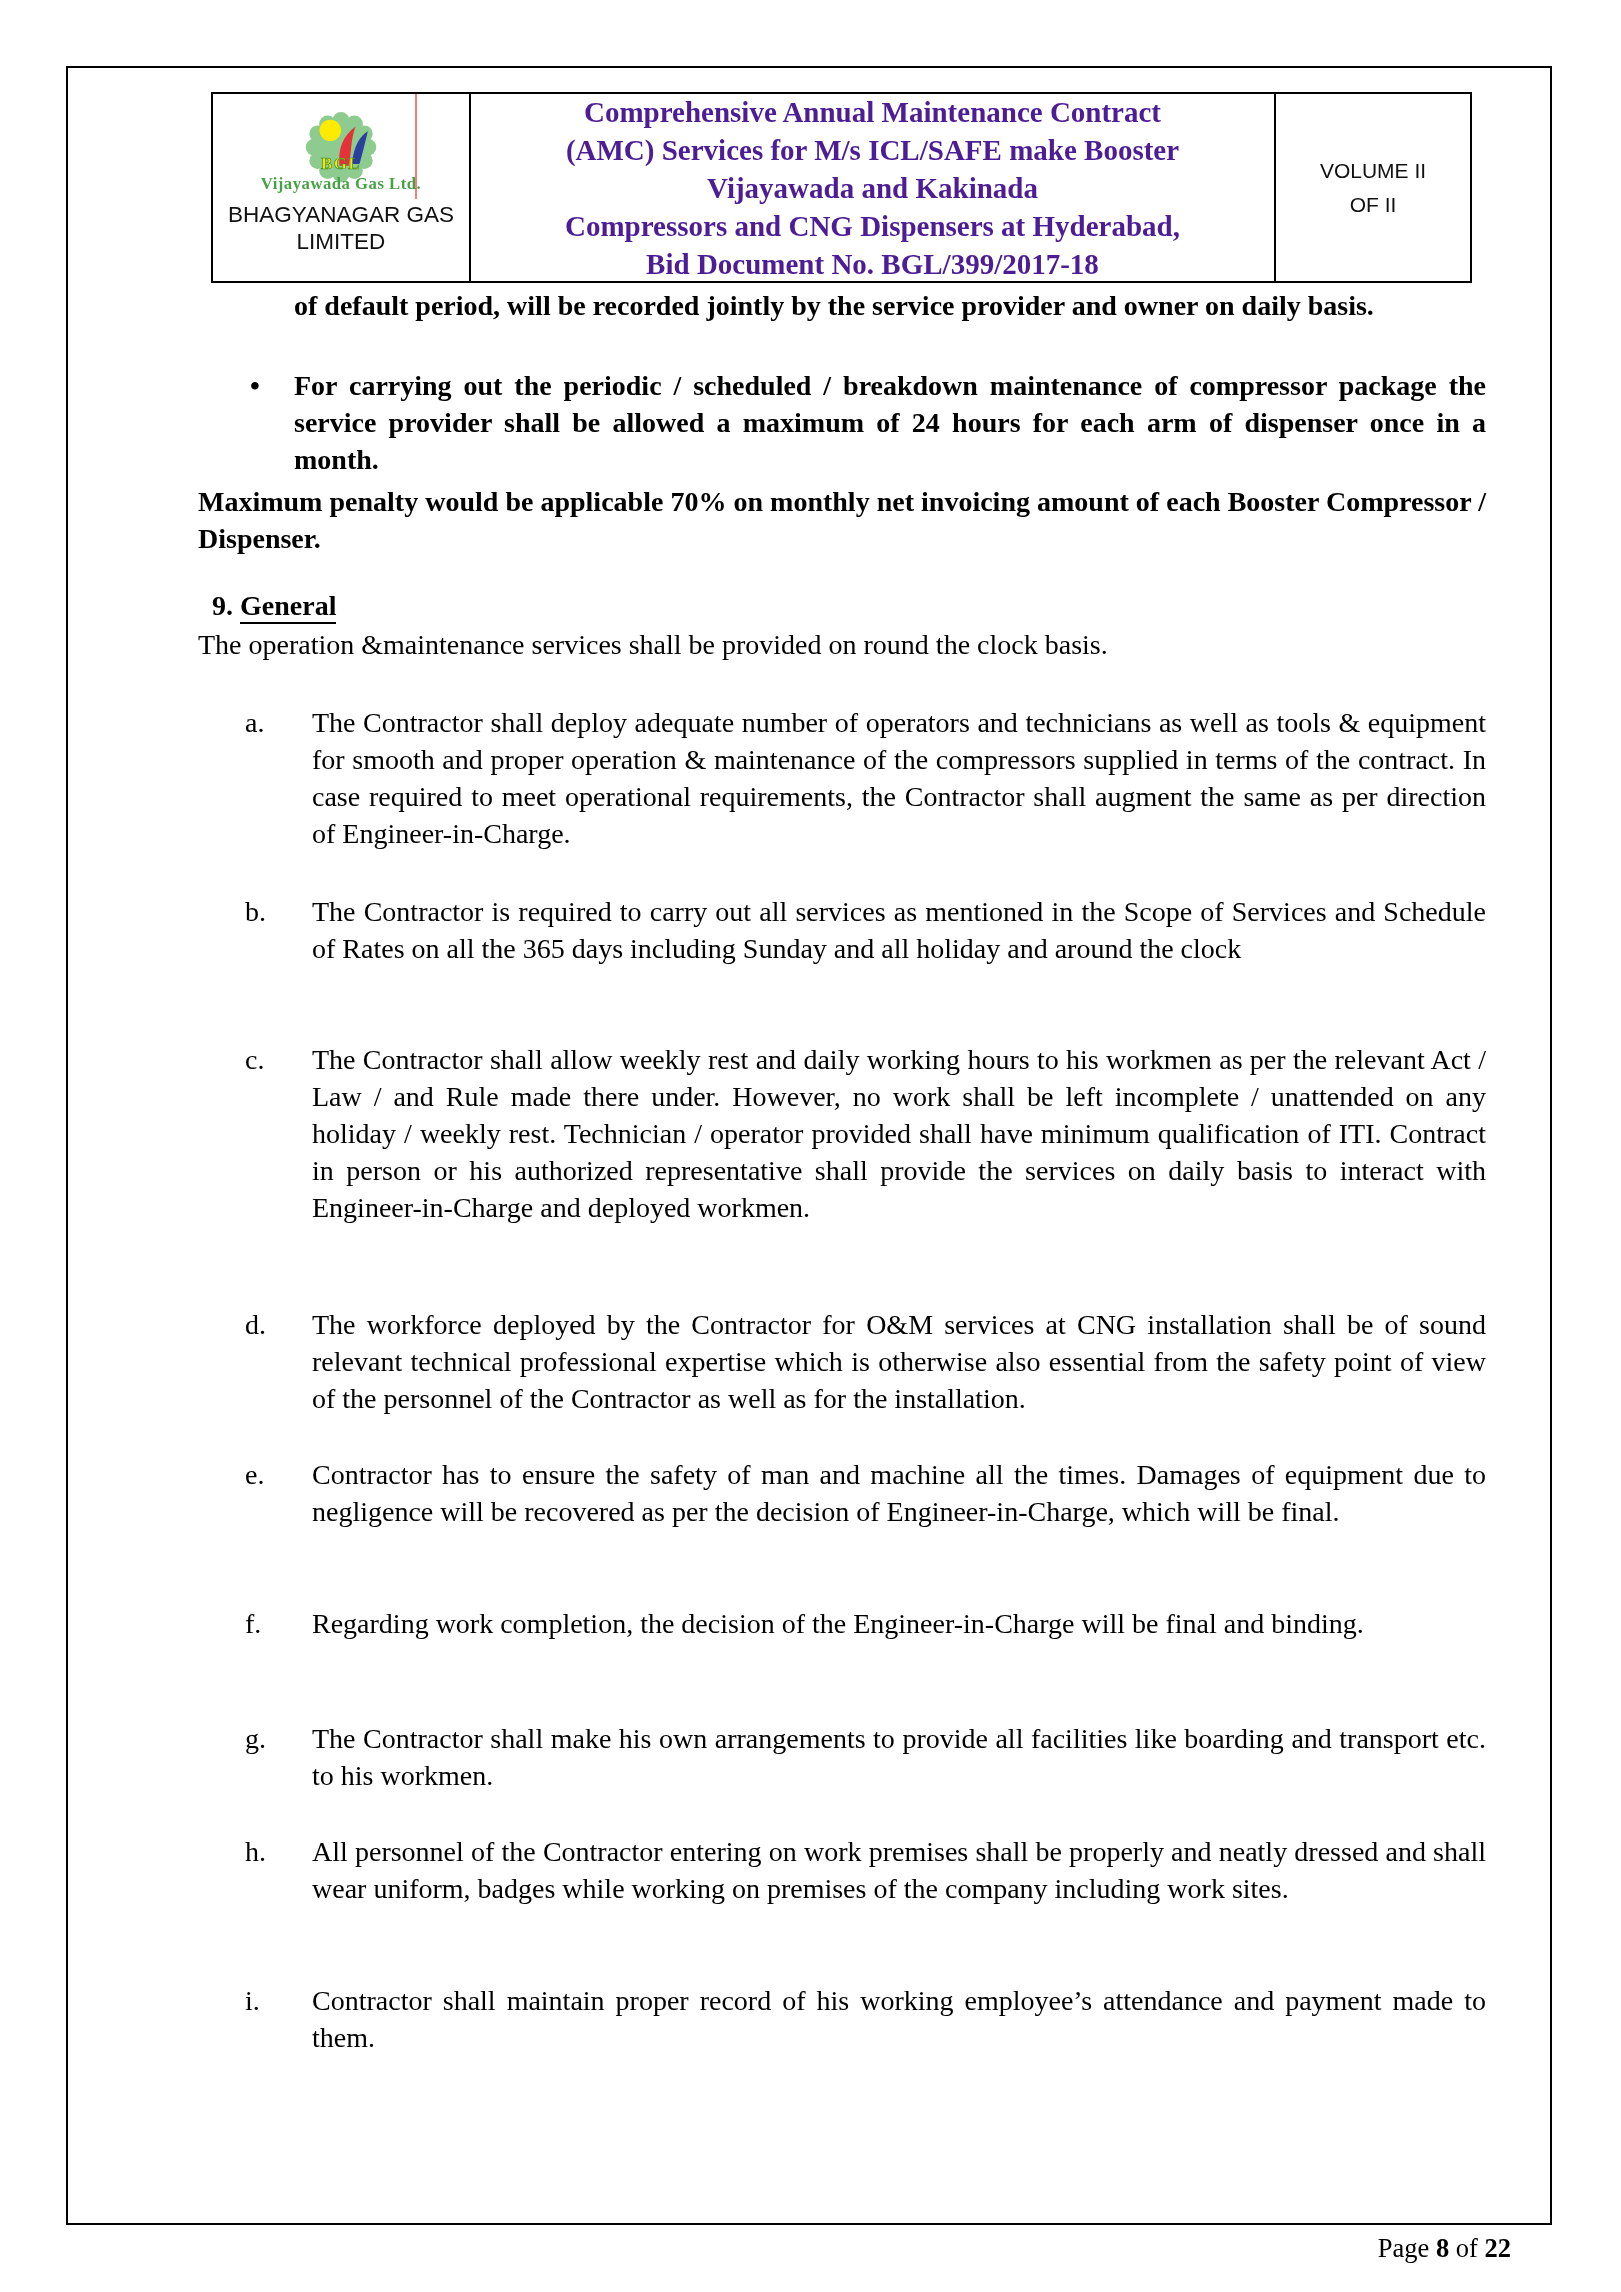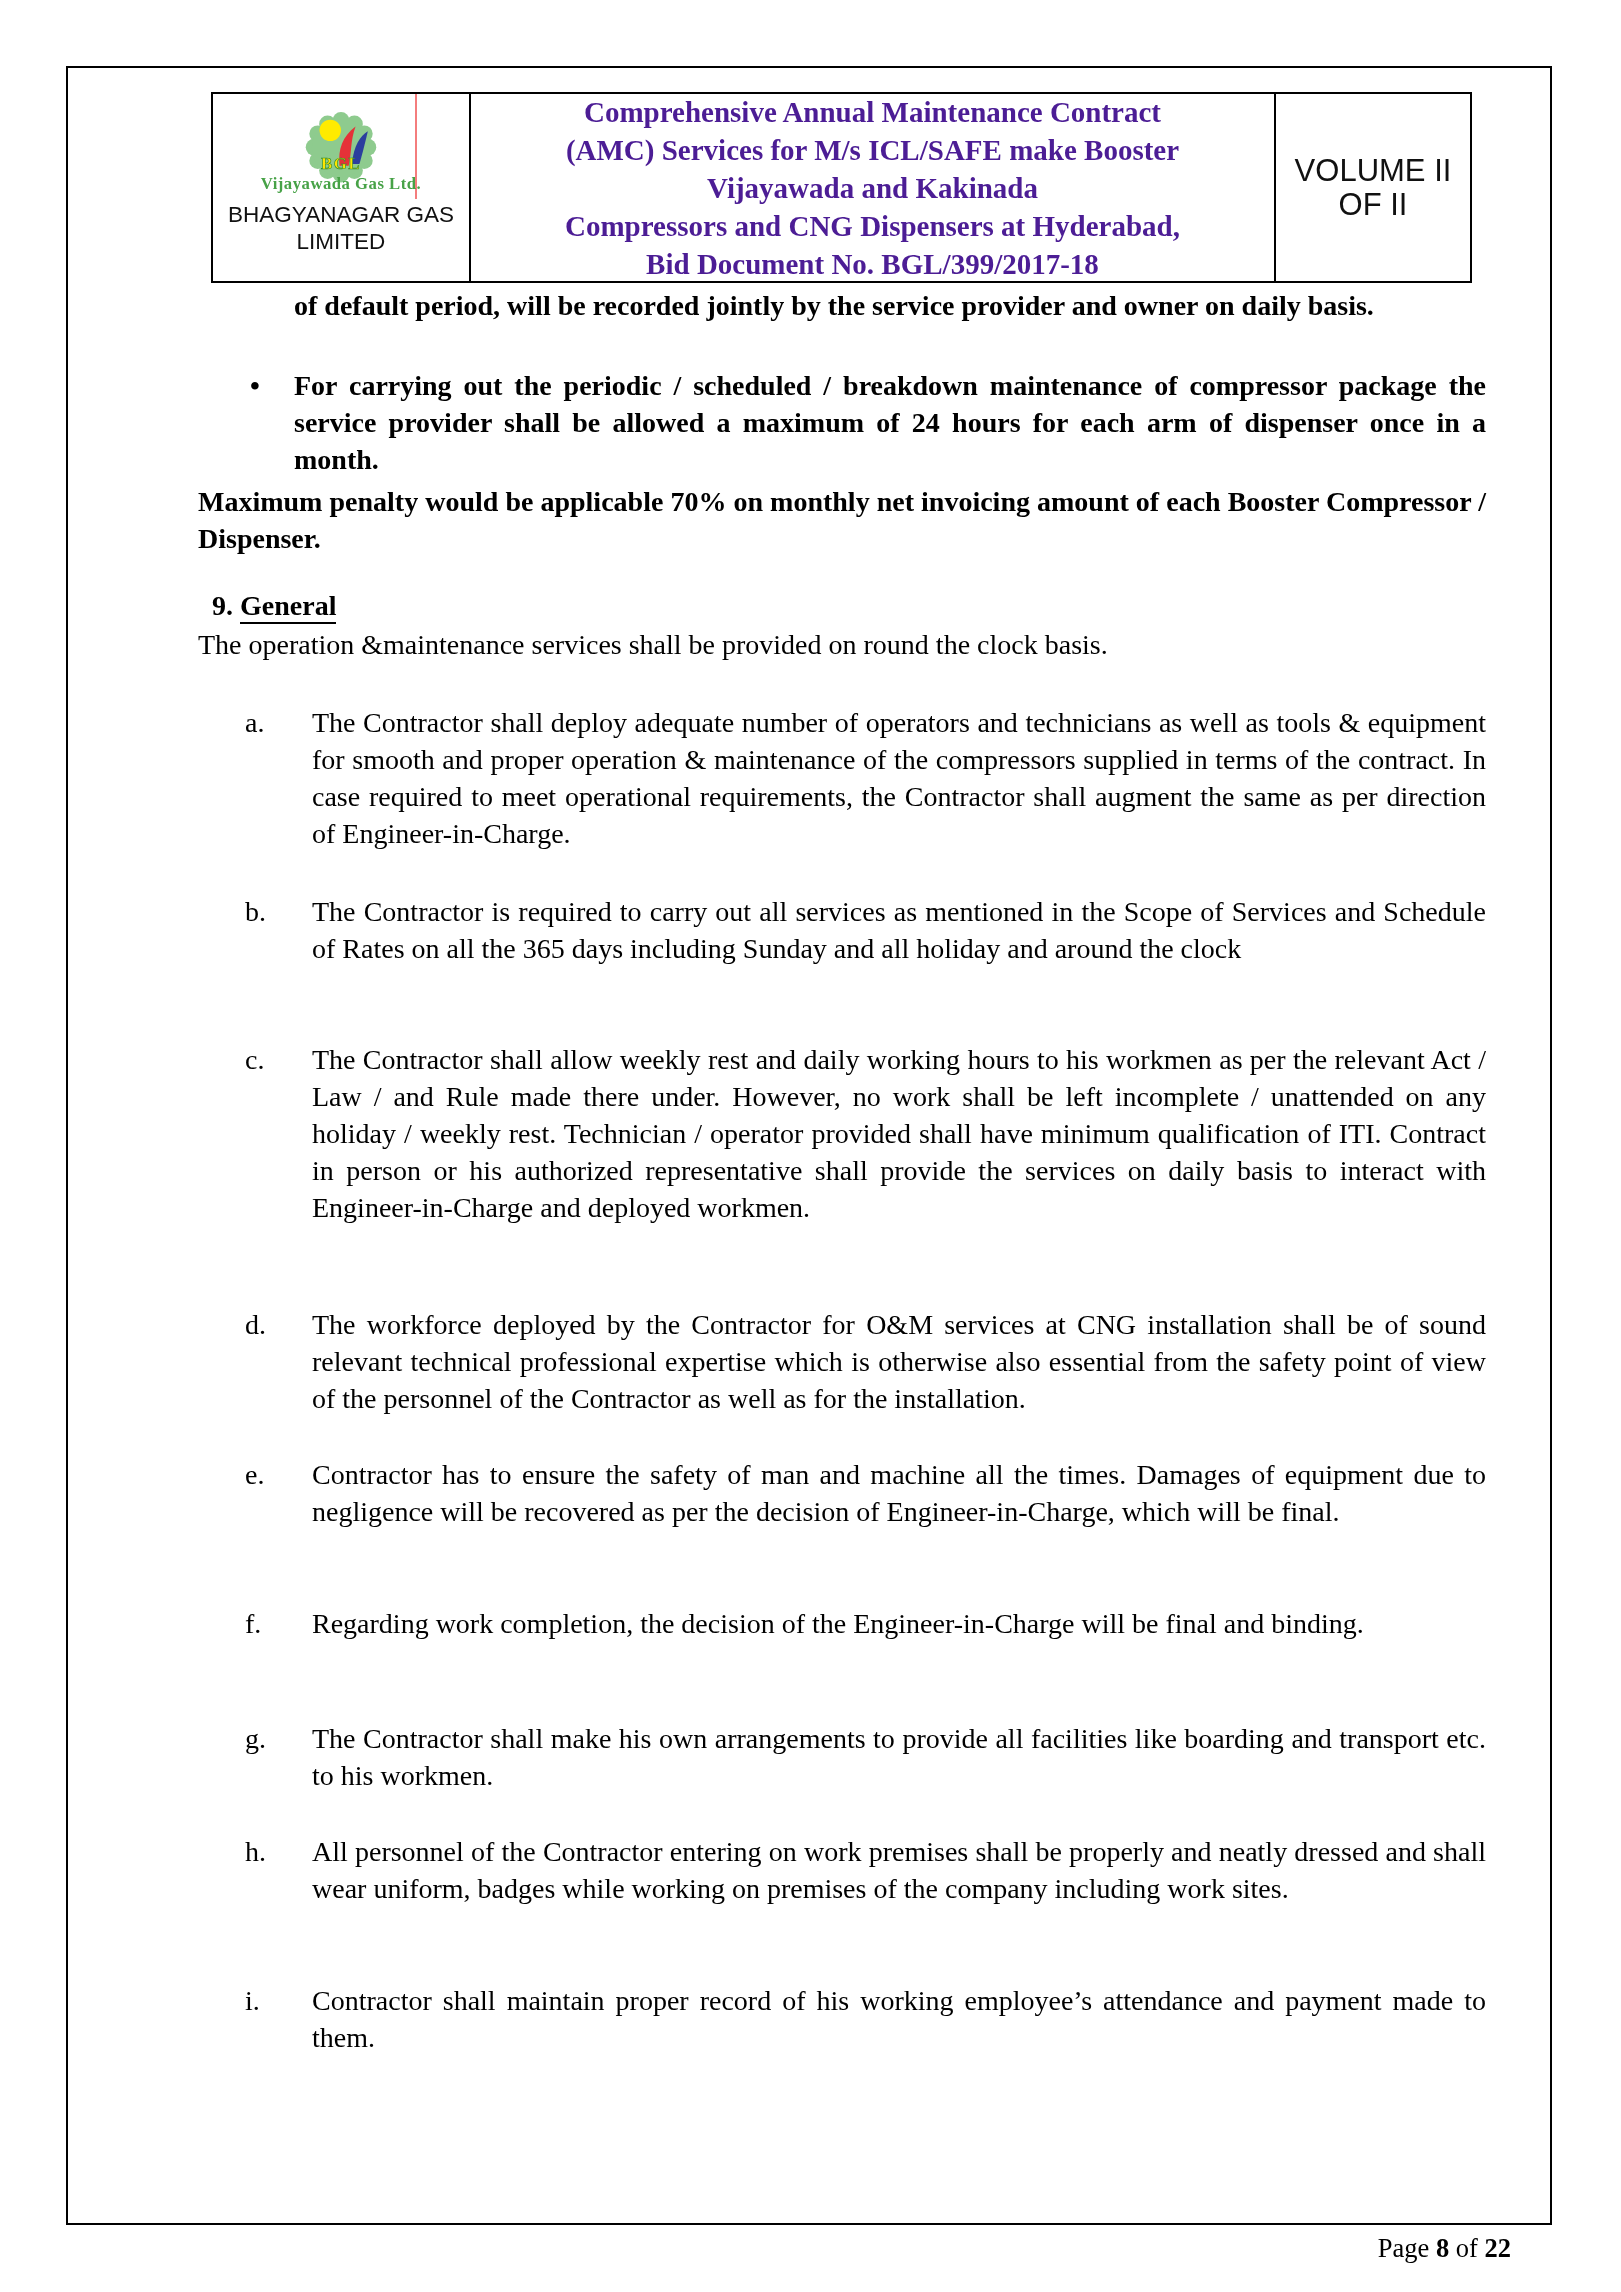--- a/index.html
+++ b/index.html
@@ -31,21 +31,21 @@
   }
   .logo-redline{position:absolute;right:52px;top:0;width:2px;height:105px;background:#f47d7d;}
   .company-name{
     position:absolute;left:0;right:0;top:108px;text-align:center;
     font-family:"Liberation Sans", sans-serif;font-size:22.5px;line-height:26.5px;color:#111;
   }
   .doc-title{
     text-align:center;font-weight:bold;font-size:29px;line-height:38px;color:#4c1d95;
   }
   .volume-label{
-    font-family:"Liberation Sans", sans-serif;font-size:31px;line-height:34px;
+    font-family:"Liberation Sans", sans-serif;font-size:21px;line-height:34px;
     text-align:center;color:#111;
   }
   
   .bodytext{font-size:28px;line-height:37px;text-align:justify;}
   .bold{font-weight:bold;}
   .marker{font-size:28px;line-height:37px;font-weight:bold;}
   .section-head{font-size:28px;line-height:37px;font-weight:bold;text-align:left;}
   .section-title-underline{border-bottom:2.9px solid #000;padding-bottom:1px;}
   .list-item{left:245px;width:1241px;}
   .item-label{position:absolute;left:0;top:0;font-size:28px;line-height:37px;}

